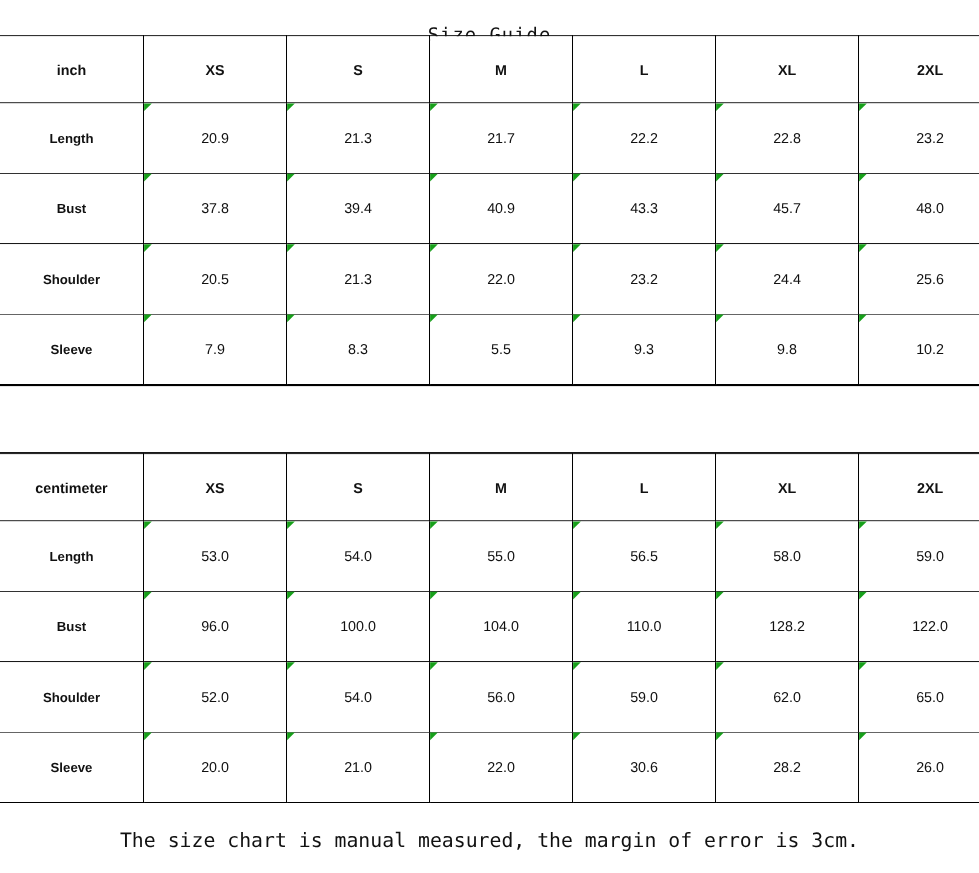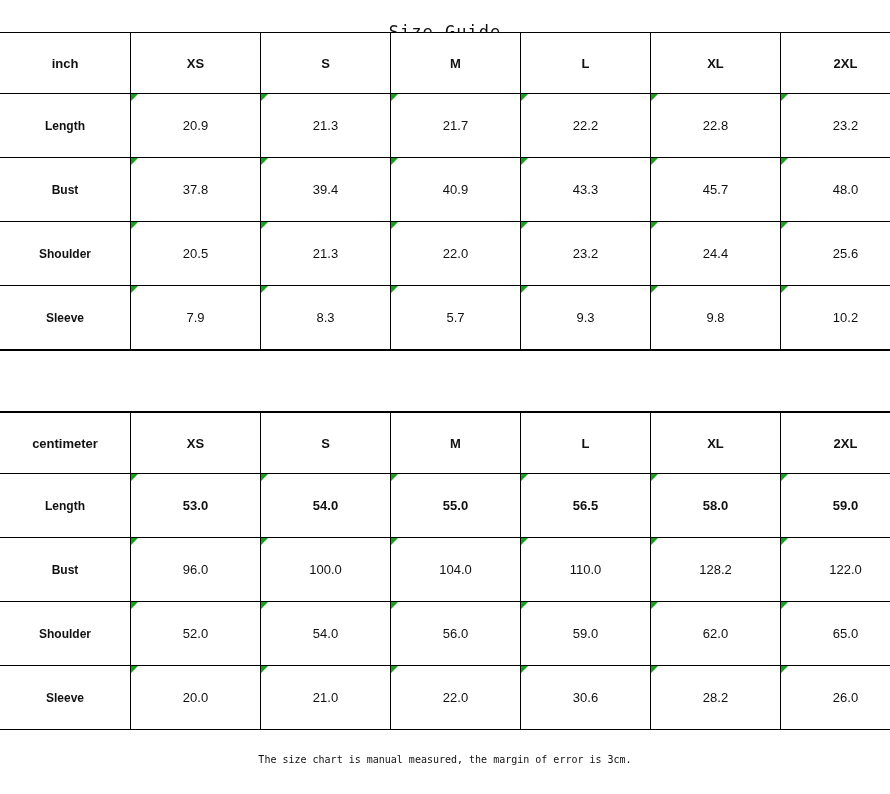--- a/index.html
+++ b/index.html
@@ -79,26 +79,26 @@
     width: 890px;
     height: 62px;
     border-top: 1px solid #000000;
     border-bottom: 1px solid #000000;
     box-sizing: border-box;
     background: #ffffff;
   }
   .footnote {
     text-align: center;
     font-family: "DejaVu Sans Mono", monospace;
-    font-size: 10px;
+    font-size: 18px;
     color: #111111;
     padding-top: 24px;
   }
   .bold-val {
-    font-weight: bold;
+    font-weight: normal;
   }
 </style>
 </head>
 <body>
 
 <div class="page">
 
   <div class="title">Size Guide</div>
 
   <table class="size-table">
@@ -140,21 +140,21 @@
         <td class="marked">22.0</td>
         <td class="marked">23.2</td>
         <td class="marked">24.4</td>
         <td class="marked last-col">25.6</td>
       </tr>
 
       <tr class="data-row">
         <td class="label-cell">Sleeve</td>
         <td class="marked">7.9</td>
         <td class="marked">8.3</td>
-        <td class="marked">5.7</td>
+        <td class="marked">5.5</td>
         <td class="marked">9.3</td>
         <td class="marked">9.8</td>
         <td class="marked last-col">10.2</td>
       </tr>
     </tbody>
   </table>
 
   <div class="gap-wrap"></div>
 
   <table class="size-table">

